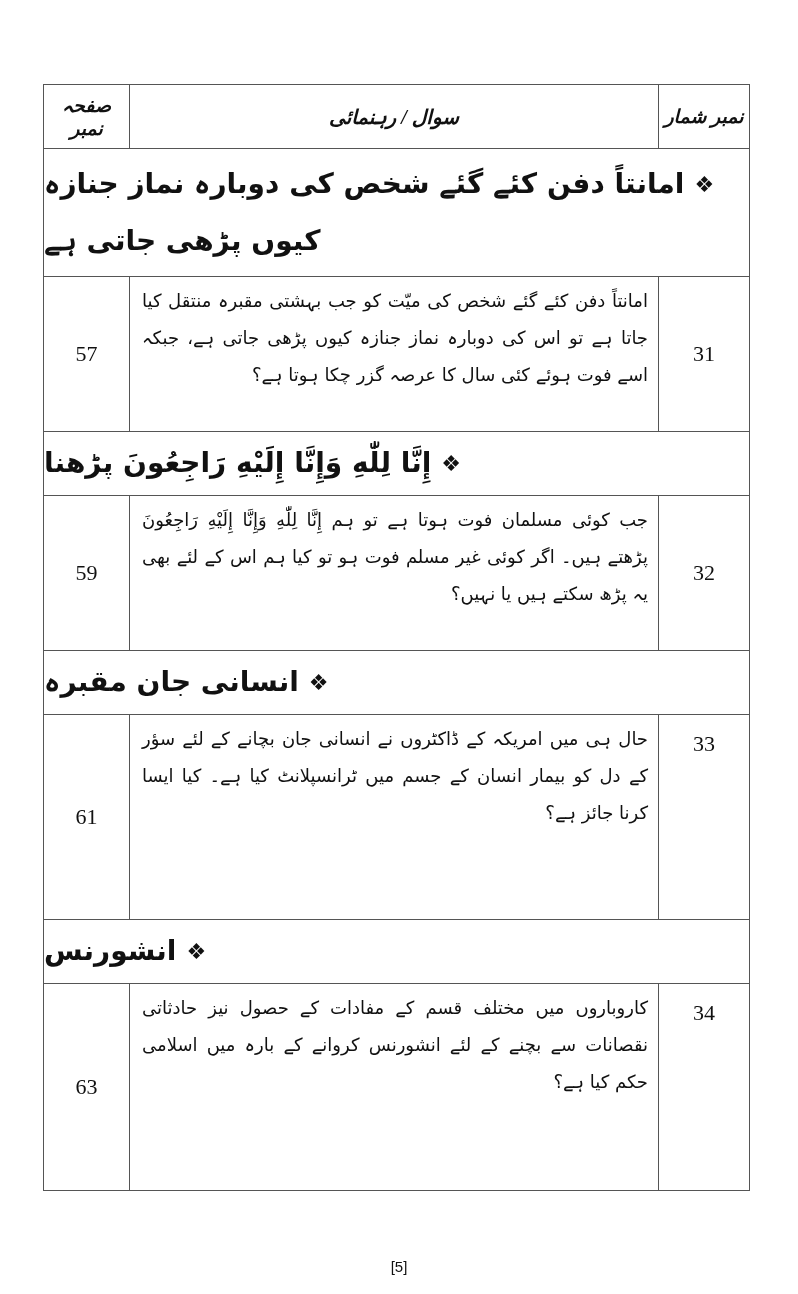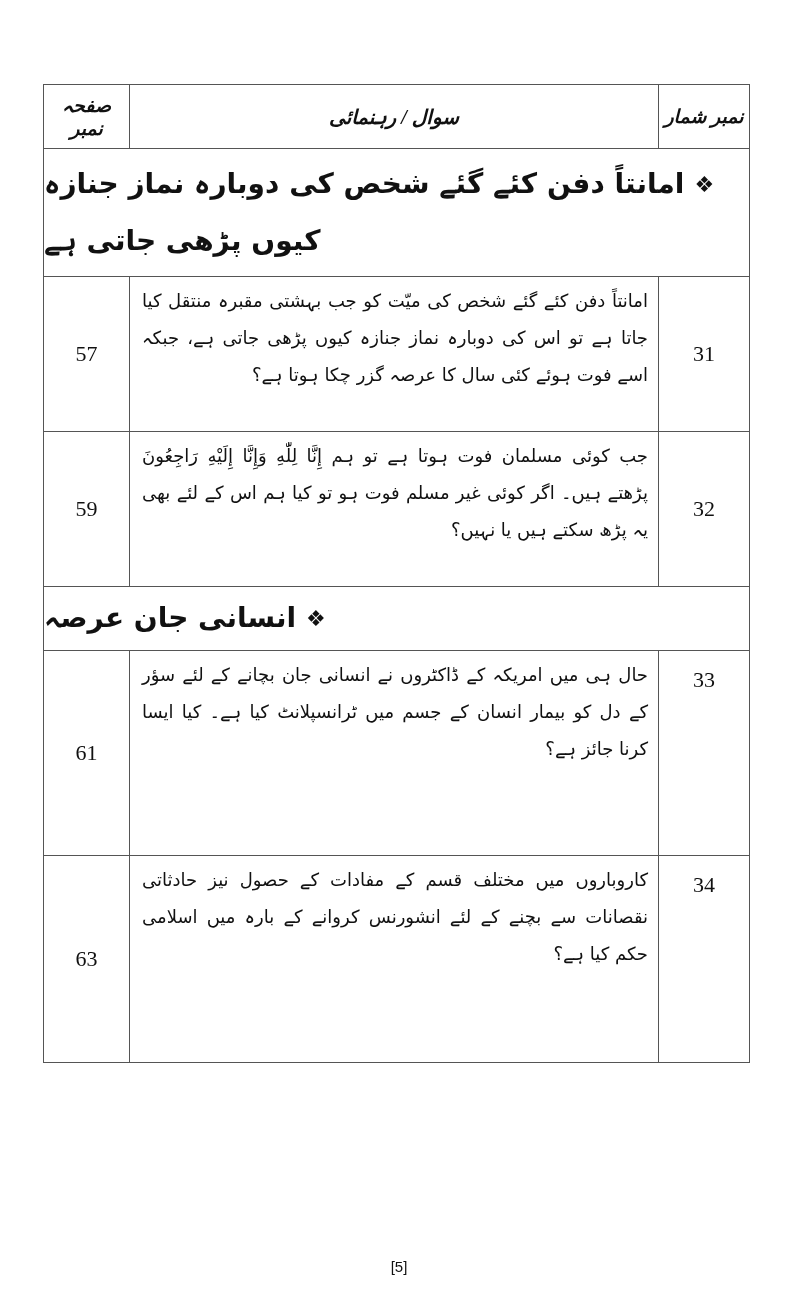--- a/index.html
+++ b/index.html
@@ -49,37 +49,47 @@
     <td colspan="3">
       <span class="diamond">❖</span><span>امانتاً دفن کئے گئے شخص کی دوبارہ نماز جنازہ کیوں پڑھی جاتی ہے</span>
     </td>
   </tr>
   <tr class="entry" style="height:155px;">
     <td class="num">31</td>
     <td class="q">امانتاً دفن کئے گئے شخص کی میّت کو جب بہشتی مقبرہ منتقل کیا جاتا ہے تو اس کی دوبارہ نماز جنازہ کیوں پڑھی جاتی ہے، جبکہ اسے فوت ہوئے کئی سال کا عرصہ گزر چکا ہوتا ہے؟</td>
     <td class="page">57</td>
   </tr>
 
+  <tr class="section" style="height:64px;">
+    <td colspan="3">
+      <span class="diamond">❖</span><span>إِنَّا لِلّٰهِ وَإِنَّا إِلَيْهِ رَاجِعُونَ پڑھنا</span>
+    </td>
+  </tr>
   <tr class="entry" style="height:155px;">
     <td class="num">32</td>
     <td class="q">جب کوئی مسلمان فوت ہوتا ہے تو ہم إِنَّا لِلّٰهِ وَإِنَّا إِلَيْهِ رَاجِعُونَ پڑھتے ہیں۔ اگر کوئی غیر مسلم فوت ہو تو کیا ہم اس کے لئے بھی یہ پڑھ سکتے ہیں یا نہیں؟</td>
     <td class="page">59</td>
   </tr>
 
   <tr class="section" style="height:64px;">
     <td colspan="3">
-      <span class="diamond">❖</span><span>انسانی جان عرصہ</span>
+      <span class="diamond">❖</span><span>انسانی جان مقبرہ</span>
     </td>
   </tr>
   <tr class="entry" style="height:205px;">
     <td class="num top">33</td>
     <td class="q">حال ہی میں امریکہ کے ڈاکٹروں نے انسانی جان بچانے کے لئے سؤر کے دل کو بیمار انسان کے جسم میں ٹرانسپلانٹ کیا ہے۔ کیا ایسا کرنا جائز ہے؟</td>
     <td class="page">61</td>
   </tr>
 
+  <tr class="section" style="height:64px;">
+    <td colspan="3">
+      <span class="diamond">❖</span><span>انشورنس</span>
+    </td>
+  </tr>
   <tr class="entry" style="height:207px;">
     <td class="num top">34</td>
     <td class="q">کاروباروں میں مختلف قسم کے مفادات کے حصول نیز حادثاتی نقصانات سے بچنے کے لئے انشورنس کروانے کے بارہ میں اسلامی حکم کیا ہے؟</td>
     <td class="page">63</td>
   </tr>
 </tbody>
   </table>
 
 <div class="footer">[5]</div>
 

